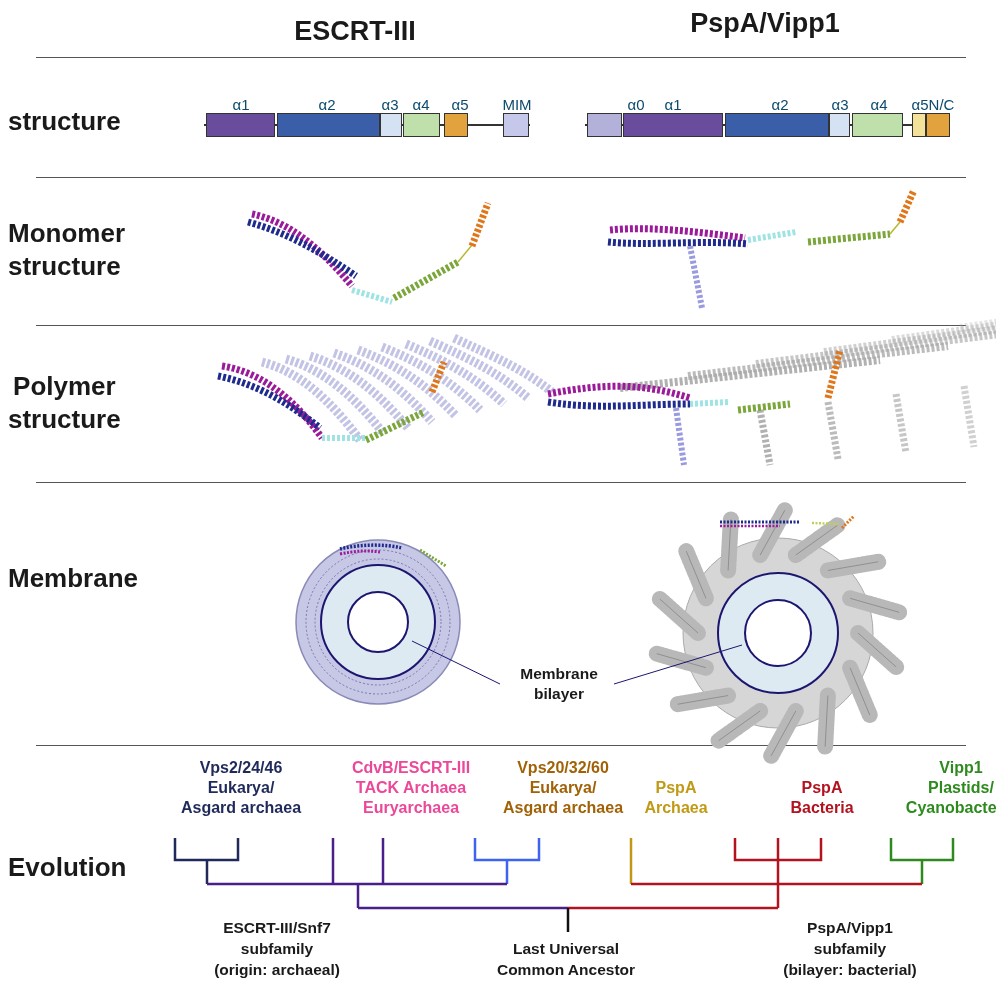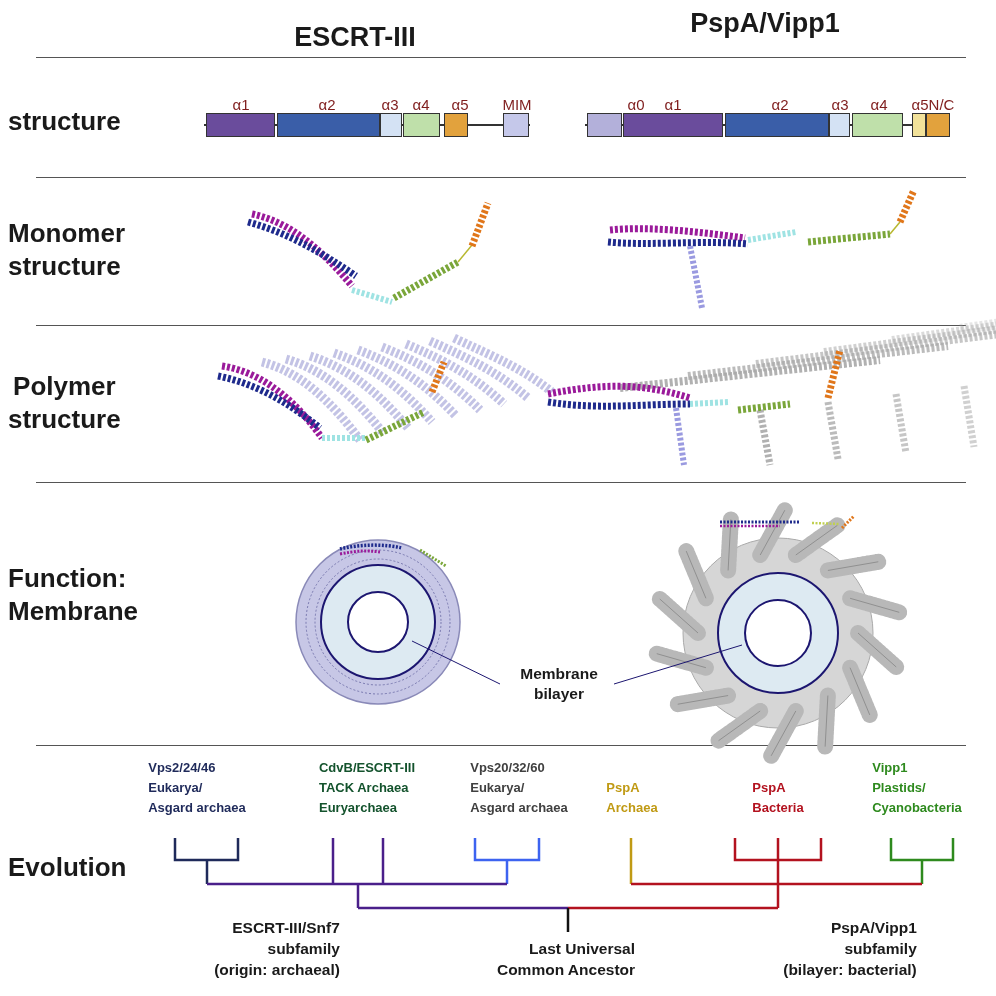--- a/index.html
+++ b/index.html
@@ -2,52 +2,51 @@
 <html><head>
 <meta charset="utf-8">
 <style>
   html, body { margin:0; padding:0; background:#ffffff; }
   body { width:996px; height:996px; position:relative; overflow:hidden;
          font-family:"Liberation Sans", sans-serif; color:#1a1a1a; }
   .abs { position:absolute; }
   .col-title { font-weight:bold; font-size:27px; text-align:center; }
   .row-label { font-weight:bold; font-size:26px; line-height:33px; }
   .divider { position:absolute; left:36px; width:930px; height:1px; background:#555; }
-  .ss-label { position:absolute; font-size:15px; color:#7f1d1d; transform:translateX(-50%); white-space:nowrap; }
+  .ss-label { position:absolute; font-size:15px; color:#0c4a6e; transform:translateX(-50%); white-space:nowrap; }
   .ss-box { position:absolute; height:24px; border:1.5px solid #333; box-sizing:border-box; }
   .ss-line { position:absolute; height:1.5px; background:#333; }
-  .clade { position:absolute; font-weight:bold; font-size:13px; line-height:20px; text-align:left; transform:translateX(-50%); white-space:nowrap; }
-  .bottom-label { position:absolute; font-weight:bold; font-size:15.5px; line-height:21px; text-align:right; transform:translateX(-50%); white-space:nowrap; color:#1a1a1a; }
+  .clade { position:absolute; font-weight:bold; font-size:16px; line-height:20px; text-align:center; transform:translateX(-50%); white-space:nowrap;margin-left:44px; }
+  .bottom-label { position:absolute; font-weight:bold; font-size:15.5px; line-height:21px; text-align:center; transform:translateX(-50%); white-space:nowrap; color:#1a1a1a; }
   svg { position:absolute; left:0; top:0; }
 </style>
 </head>
 <body>
 
-<div class="abs col-title" style="left:230px; top:22px; width:250px;">ESCRT-III</div>
+<div class="abs col-title" style="left:230px; top:16px; width:250px;">ESCRT-III</div>
 <div class="abs col-title" style="left:640px; top:8px; width:250px;">PspA/Vipp1</div>
 
 <div class="divider" style="top:57px;"></div>
 <div class="divider" style="top:177px;"></div>
 <div class="divider" style="top:325px;"></div>
 <div class="divider" style="top:482px;"></div>
 <div class="divider" style="top:745px;"></div>
 
 <div class="abs row-label" style="left:8px; top:105px;">
   <div>structure</div>
 </div>
 <div class="abs row-label" style="left:8px; top:217px;">
   <div>Monomer</div>
   <div>structure</div>
 </div>
 <div class="abs row-label" style="left:8px; top:370px;text-align:center;">
   <div>Polymer</div>
   <div>structure</div>
 </div>
 <div class="abs row-label" style="left:8px; top:562px;">
-  <div>Function:</div>
   <div>Membrane</div>
 </div>
 <div class="abs row-label" style="left:8px; top:851px;">Evolution</div>
 
 <div>
   <div class="ss-line" style="left:204px; top:124px; width:326px;"></div>
   <div class="ss-label" style="left:241px; top:96px;">α1</div>
   <div class="ss-label" style="left:327px; top:96px;">α2</div>
   <div class="ss-label" style="left:390px; top:96px;">α3</div>
   <div class="ss-label" style="left:421px; top:96px;">α4</div>
@@ -222,26 +221,26 @@
   <div>Membrane</div>
   <div>bilayer</div>
 </div>
 
 <div id="clades">
     <div class="clade" style="left: 197px; top: 758px; color: rgb(31, 42, 90);">
       <div>Vps2/24/46</div>
       <div>Eukarya/</div>
       <div>Asgard archaea</div>
     </div>
-    <div class="clade" style="left: 367px; top: 758px; color: #14532d;">
+    <div class="clade" style="left: 367px; top: 758px; color: #ec4899;">
       <div>CdvB/ESCRT-III</div>
       <div>TACK Archaea</div>
       <div>Euryarchaea</div>
     </div>
-    <div class="clade" style="left: 519px; top: 758px; color: #404040;">
+    <div class="clade" style="left: 519px; top: 758px; color: #a16207;">
       <div>Vps20/32/60</div>
       <div>Eukarya/</div>
       <div>Asgard archaea</div>
     </div>
     <div class="clade" style="left: 632px; top: 778px; color: rgb(192, 154, 20);">
       <div>PspA</div>
       <div>Archaea</div>
     </div>
     <div class="clade" style="left: 778px; top: 778px; color: rgb(179, 18, 31);">
       <div>PspA</div>

